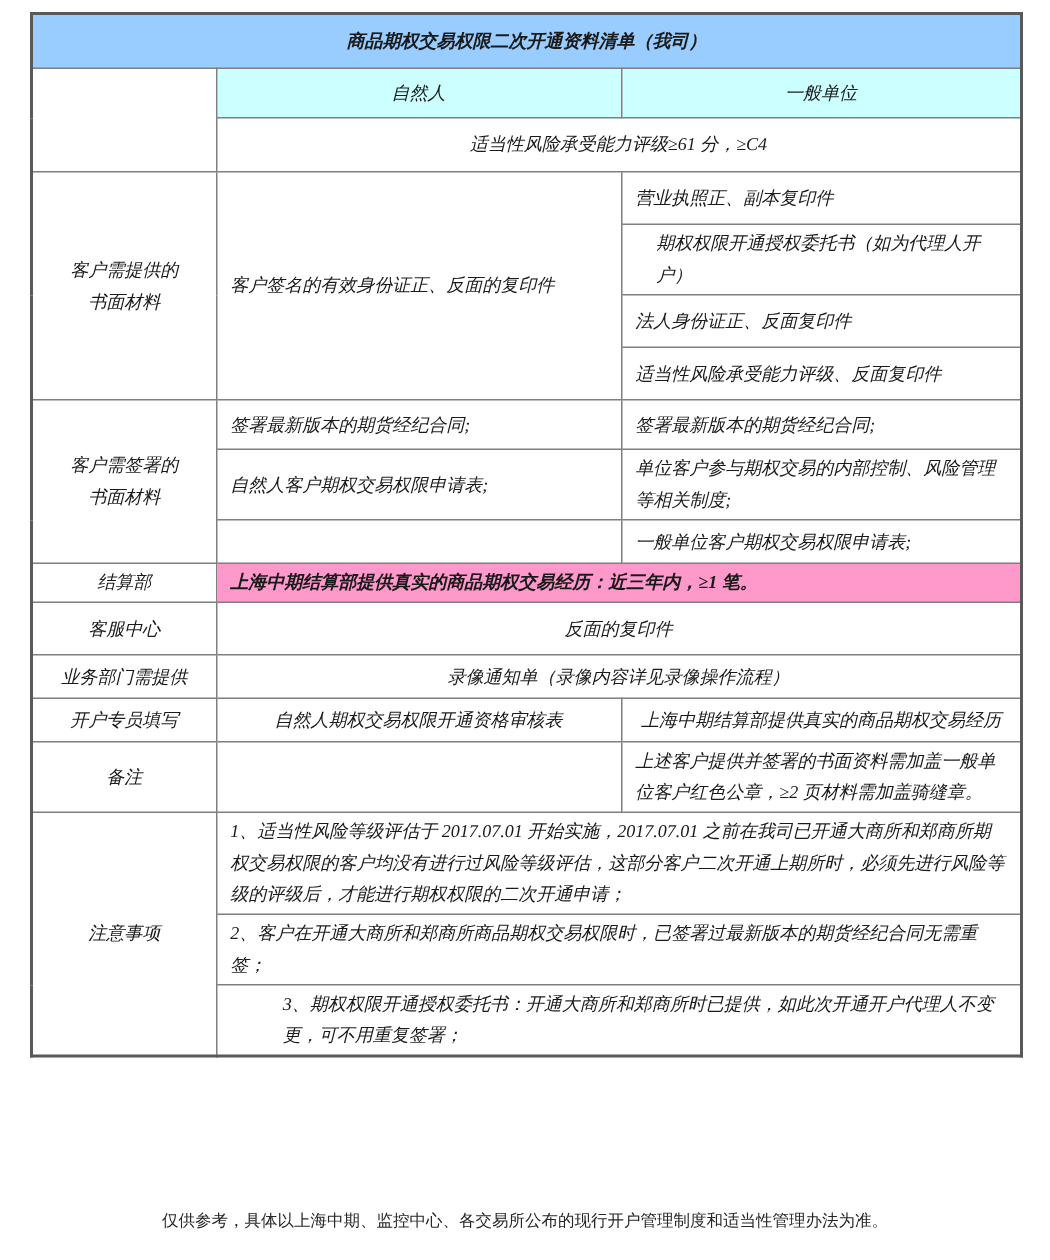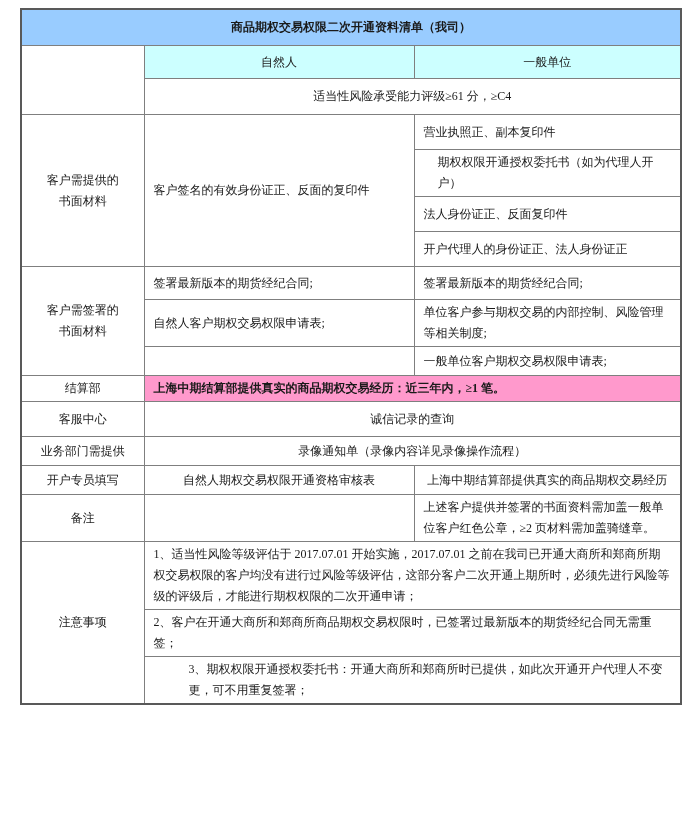--- a/index.html
+++ b/index.html
@@ -19,20 +19,21 @@
     border: 2px solid #595959;
   }
   table.doc td {
     border: 1px solid #7f7f7f;
     font-size: 12px;
     color: #1a1a1a;
     padding: 2px 9px;
     line-height: 21px;
     vertical-align: middle;
     overflow: hidden;
+    font-style: italic;
   }
   td.title {
     background: #99CCFF;
     font-weight: bold;
     font-size: 13.5px;
     text-align: center;
     color: #000000;
   }
   td.colhead {
     background: #CCFFFF;
@@ -106,21 +107,21 @@
       <td rowspan="4" class="l">客户签名的有效身份证正、反面的复印件</td>
       <td class="l">营业执照正、副本复印件</td>
     </tr>
     <tr class="r-p2">
       <td class="l">期权权限开通授权委托书（如为代理人开户）</td>
     </tr>
     <tr class="r-p3">
       <td class="l">法人身份证正、反面复印件</td>
     </tr>
     <tr class="r-p4">
-      <td class="l">开户代理人的身份证正、法人身份证正</td>
+      <td class="l">适当性风险承受能力评级、反面复印件</td>
     </tr>
 
     <tr class="r-s1">
       <td rowspan="3" class="label">客户需签署的
 书面材料</td>
       <td class="l">签署最新版本的期货经纪合同;</td>
       <td class="l">签署最新版本的期货经纪合同;</td>
     </tr>
     <tr class="r-s2">
       <td class="l">自然人客户期权交易权限申请表;</td>
@@ -131,21 +132,21 @@
       <td class="l">一般单位客户期权交易权限申请表;</td>
     </tr>
 
     <tr class="r-settle">
       <td class="lab">结算部</td>
       <td colspan="2" class="pink">上海中期结算部提供真实的商品期权交易经历：近三年内，≥1 笔。</td>
     </tr>
 
     <tr class="r-serv">
       <td class="lab">客服中心</td>
-      <td colspan="2" class="c">诚信记录的查询</td>
+      <td colspan="2" class="c">反面的复印件</td>
     </tr>
 
     <tr class="r-biz">
       <td class="lab">业务部门需提供</td>
       <td colspan="2" class="c">录像通知单（录像内容详见录像操作流程）</td>
     </tr>
 
     <tr class="r-spec">
       <td class="lab">开户专员填写</td>
       <td class="c">自然人期权交易权限开通资格审核表</td>
@@ -164,14 +165,15 @@
     </tr>
     <tr class="r-n2">
       <td colspan="2" class="l">2、客户在开通大商所和郑商所商品期权交易权限时，已签署过最新版本的期货经纪合同无需重签；</td>
     </tr>
     <tr class="r-n3">
       <td colspan="2" class="l">3、期权权限开通授权委托书：开通大商所和郑商所时已提供，如此次开通开户代理人不变更，可不用重复签署；</td>
     </tr>
   </tbody>
     </table>
 
+  <div class="footer">仅供参考，具体以上海中期、监控中心、各交易所公布的现行开户管理制度和适当性管理办法为准。</div>
 
 </div>
 
 </body></html>

